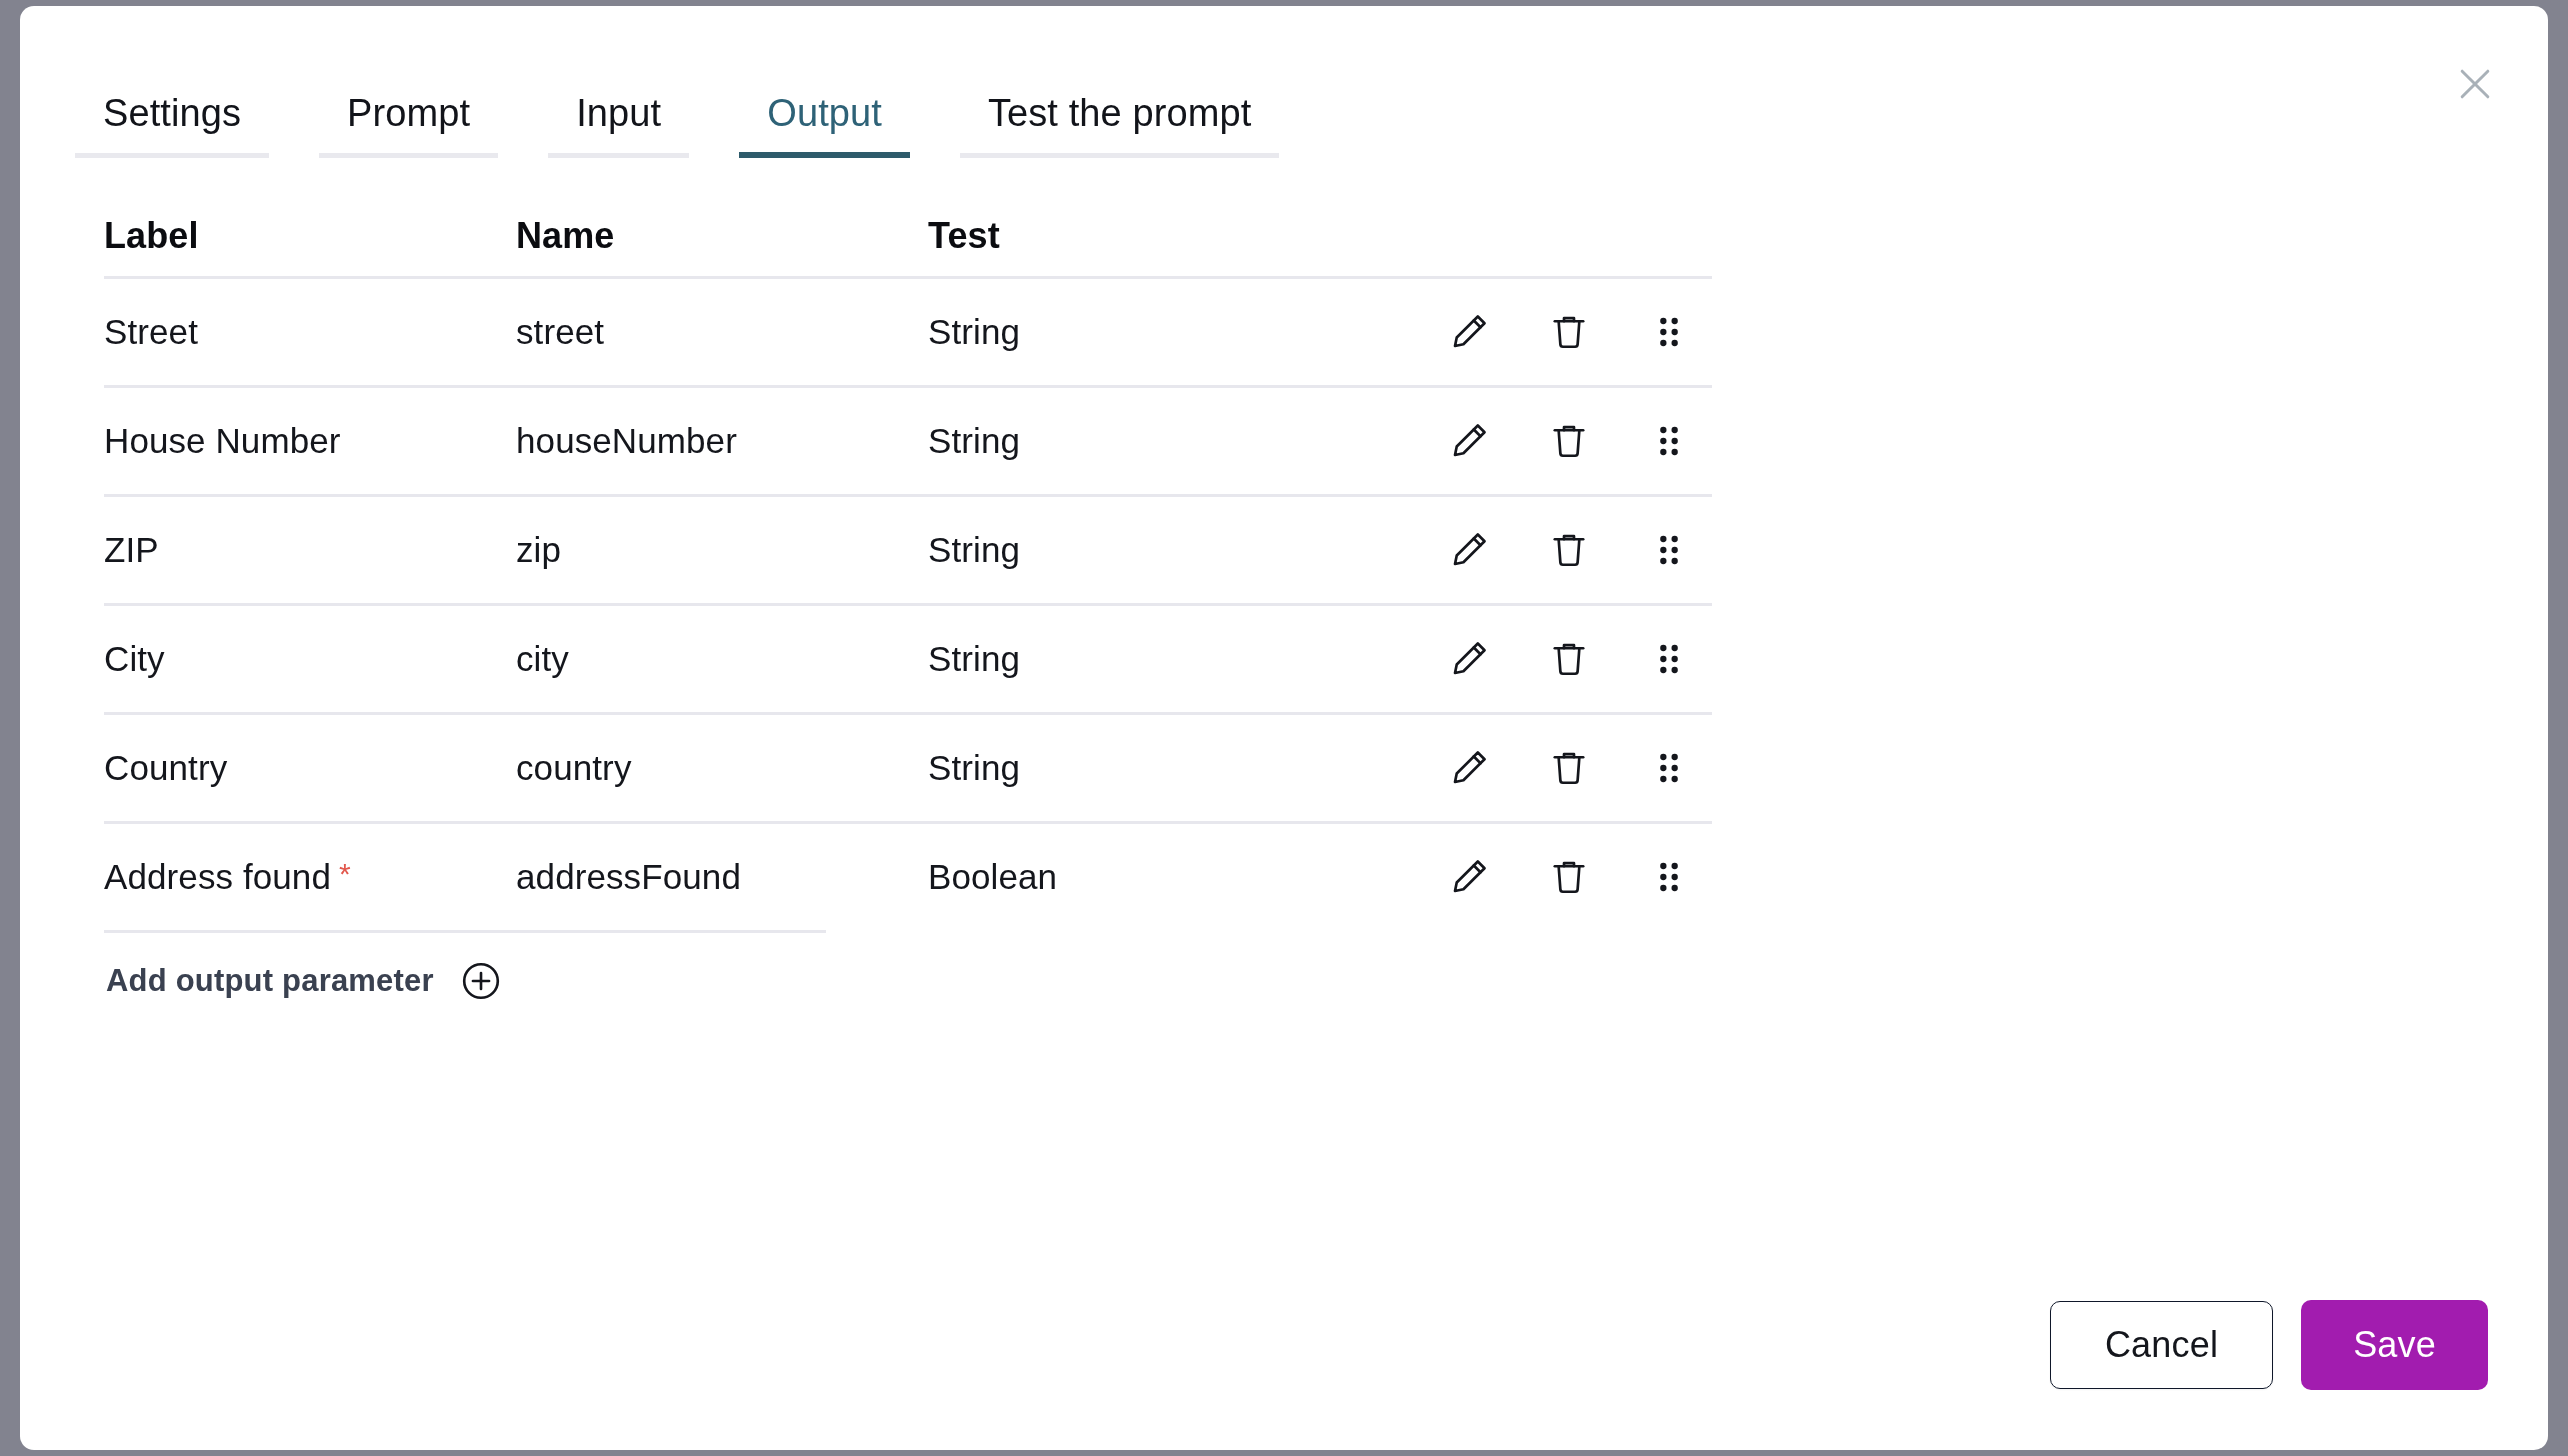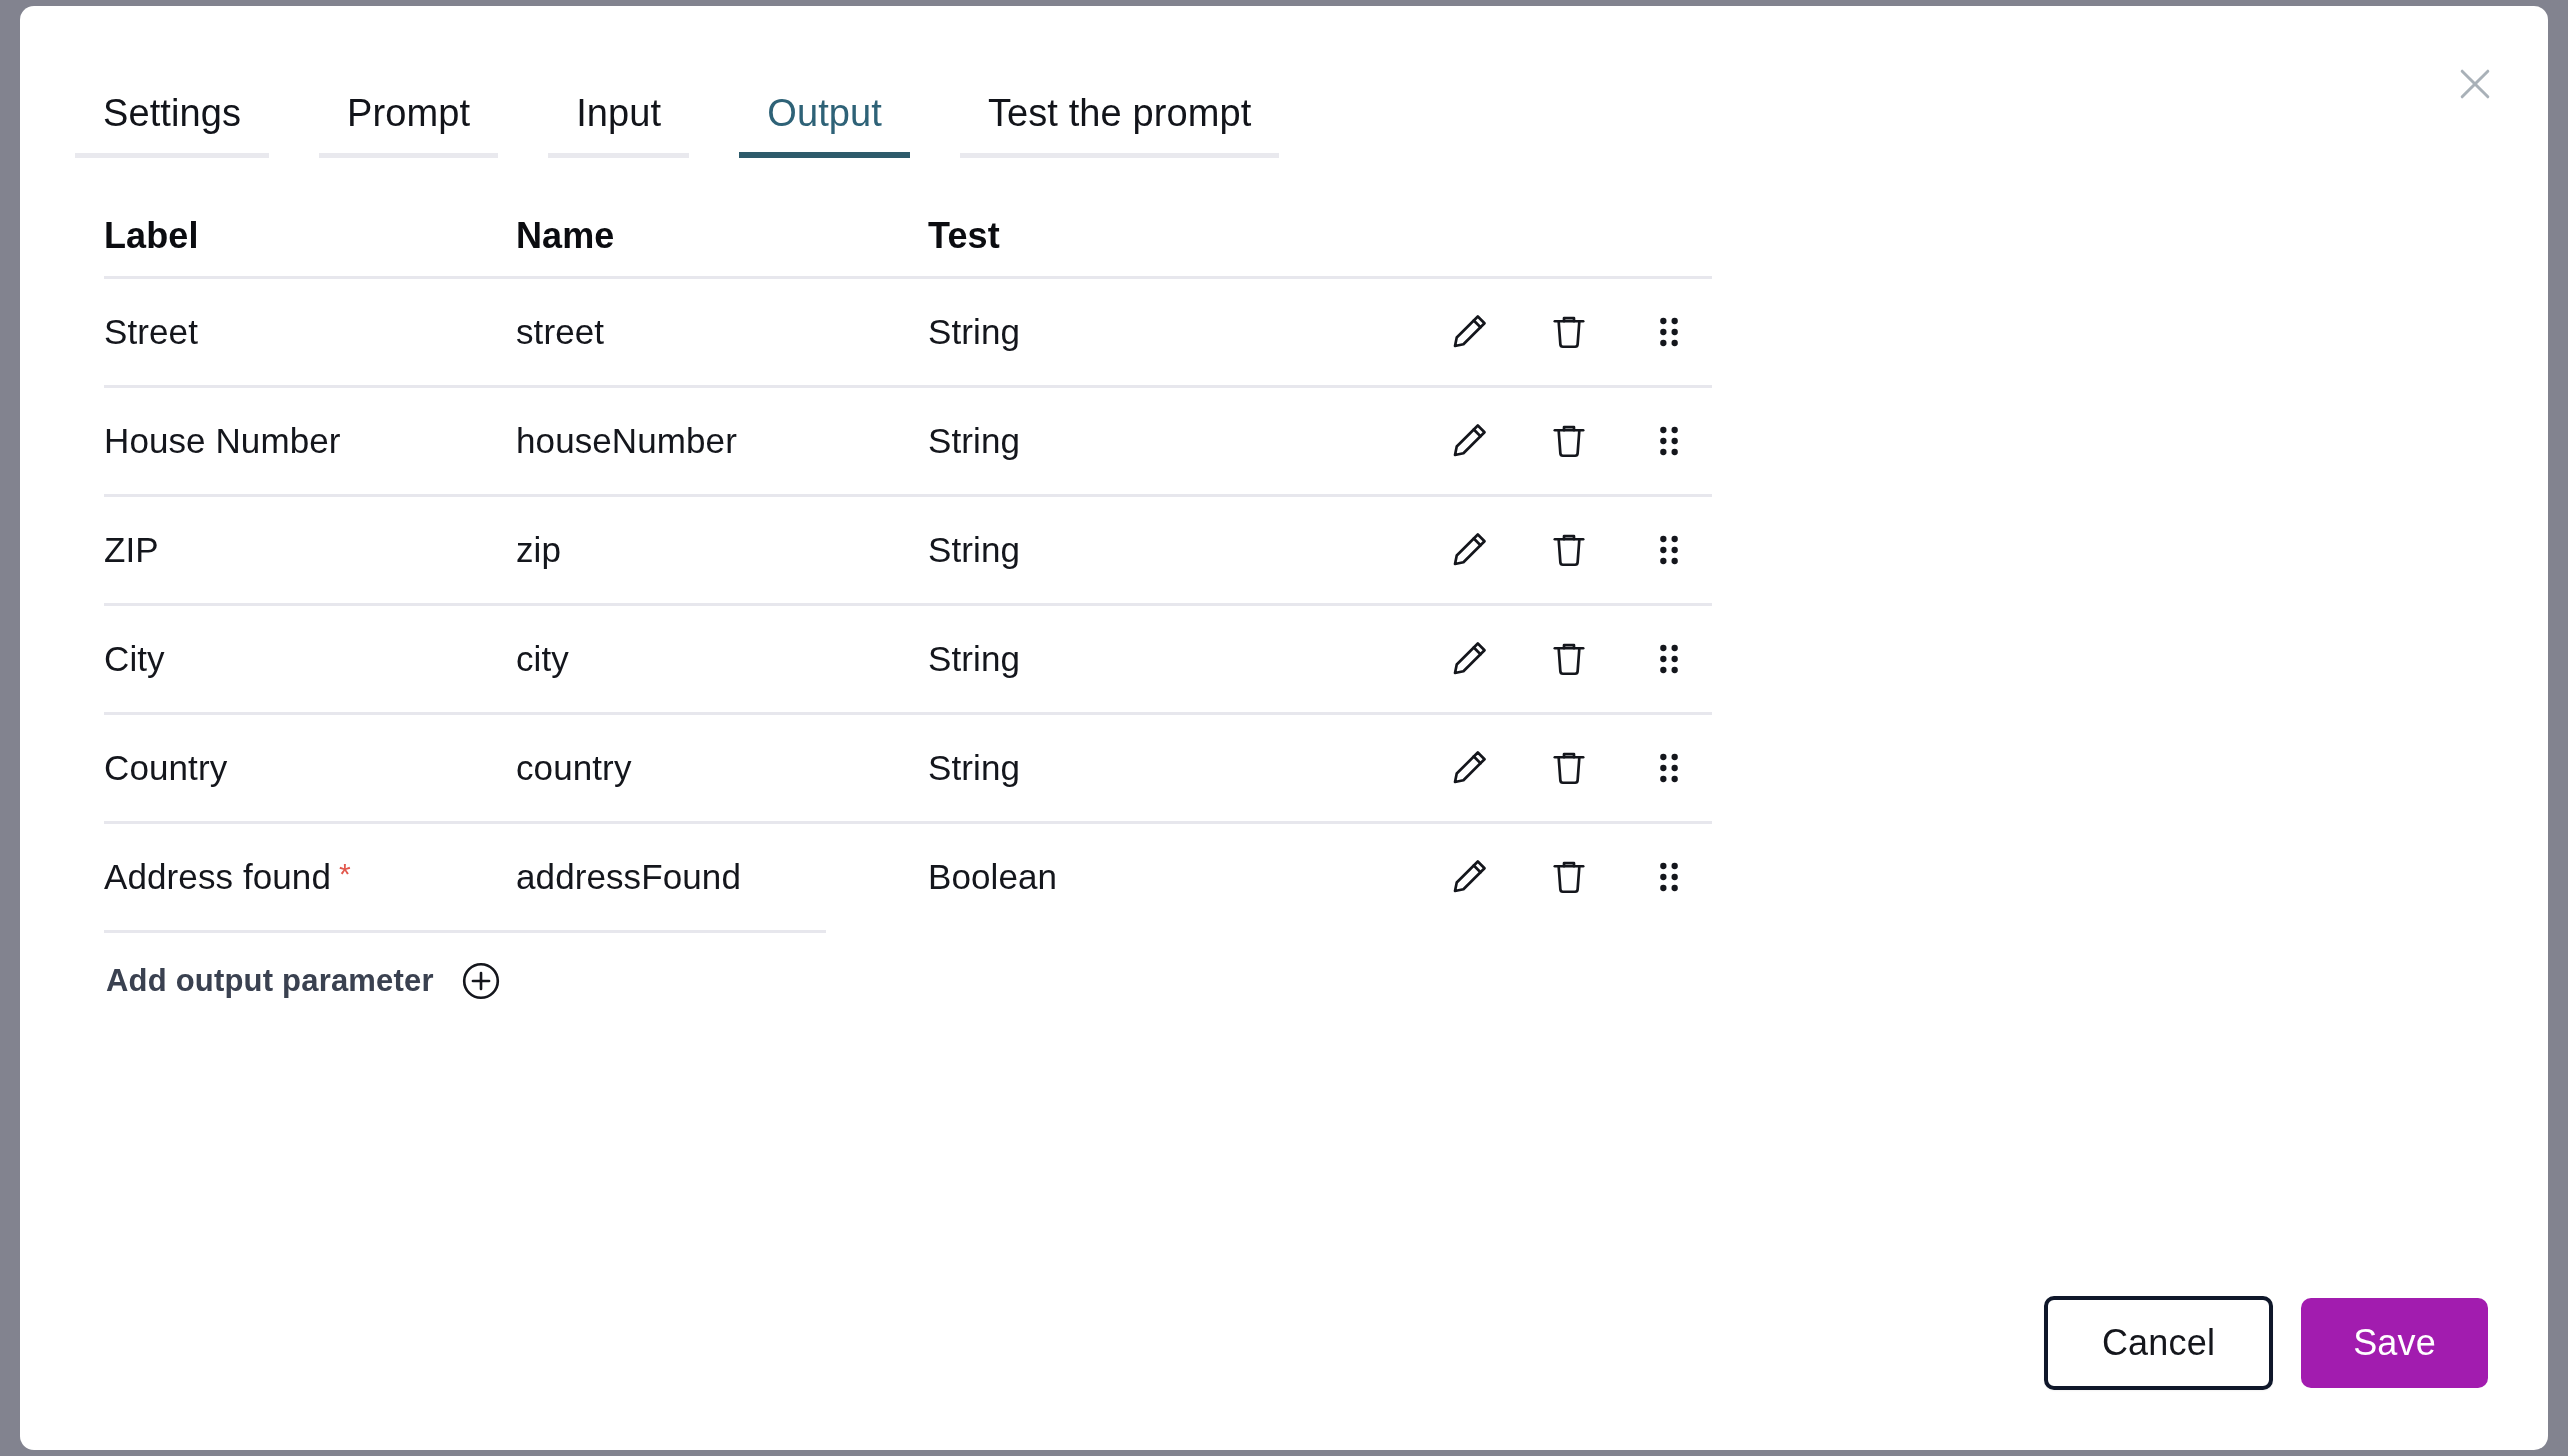--- a/index.html
+++ b/index.html
@@ -177,21 +177,21 @@
     font-size: 36px;
     font-family: "Liberation Sans", sans-serif;
     border-radius: 10px;
     cursor: pointer;
     letter-spacing: .2px;
     box-sizing: border-box;
   }
   .btn-cancel {
     background: #ffffff;
     color: #14161c;
-    border: 4px solid #0f172a;
+    border: 1px solid #0f172a;
     padding: 22px 54px;
     box-shadow: 0 1px 2px rgba(20,22,28,.05);
   }
   .btn-save {
     background: #a21caf;
     color: #ffffff;
     border: none;
     padding: 24px 52px;
   }
 </style>

